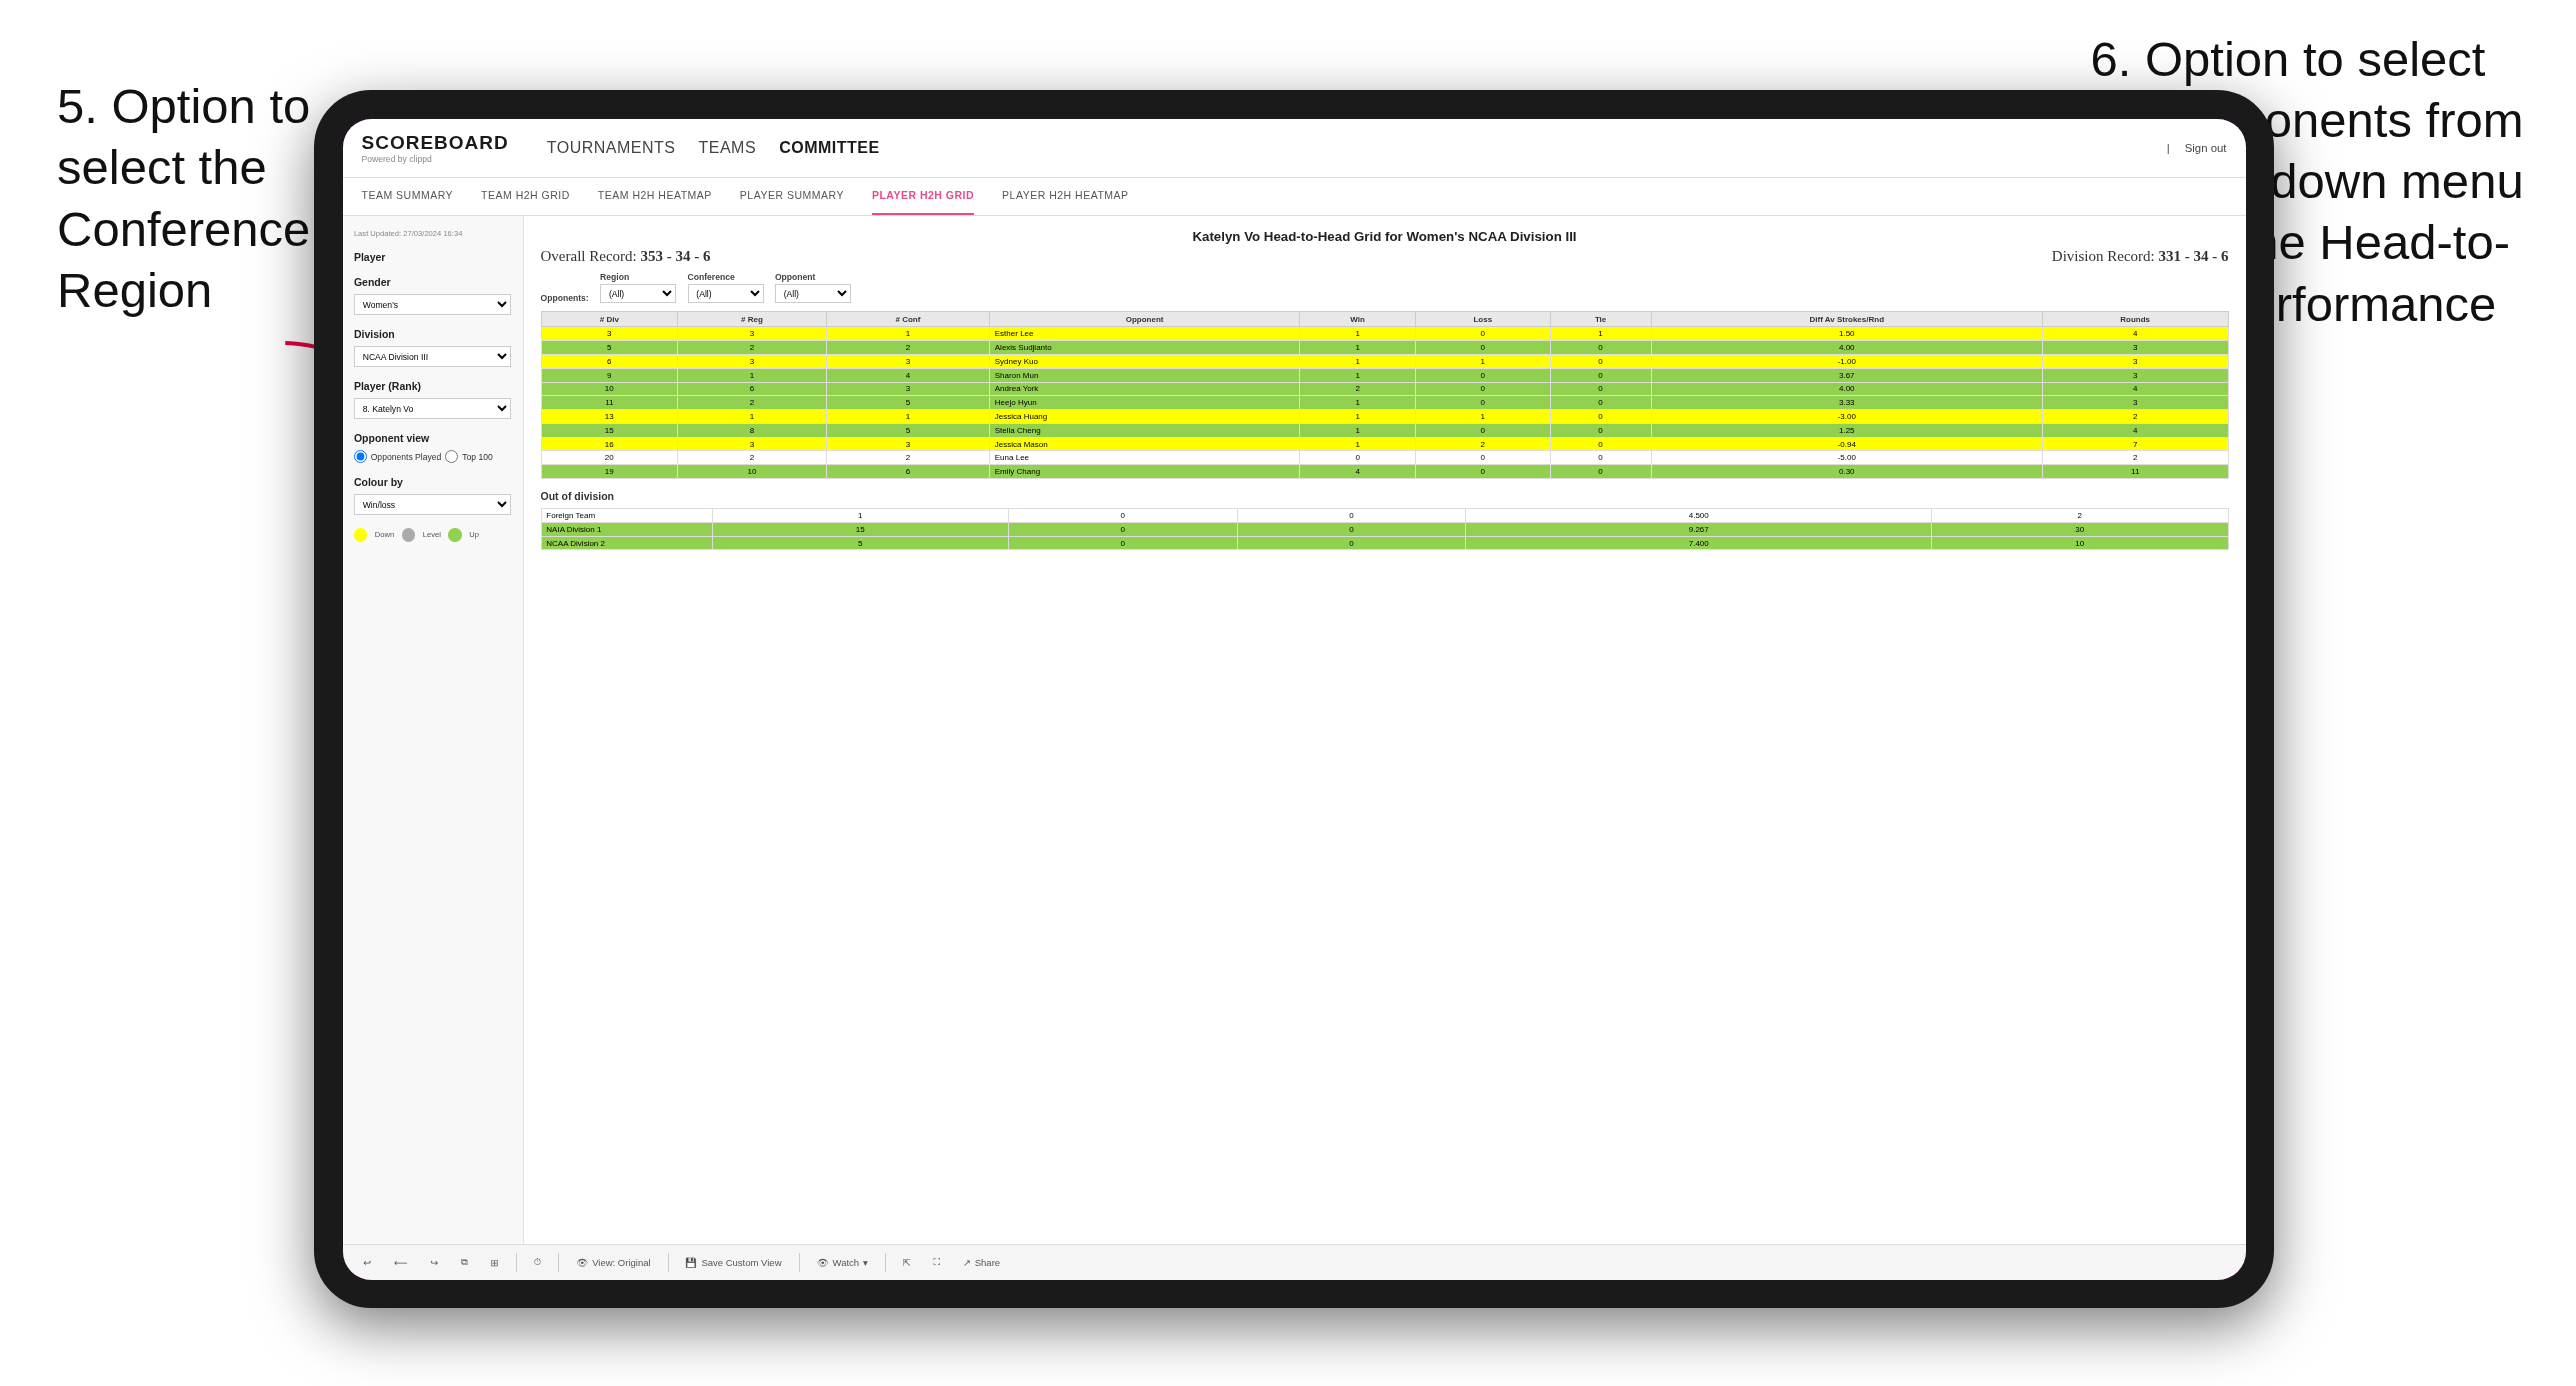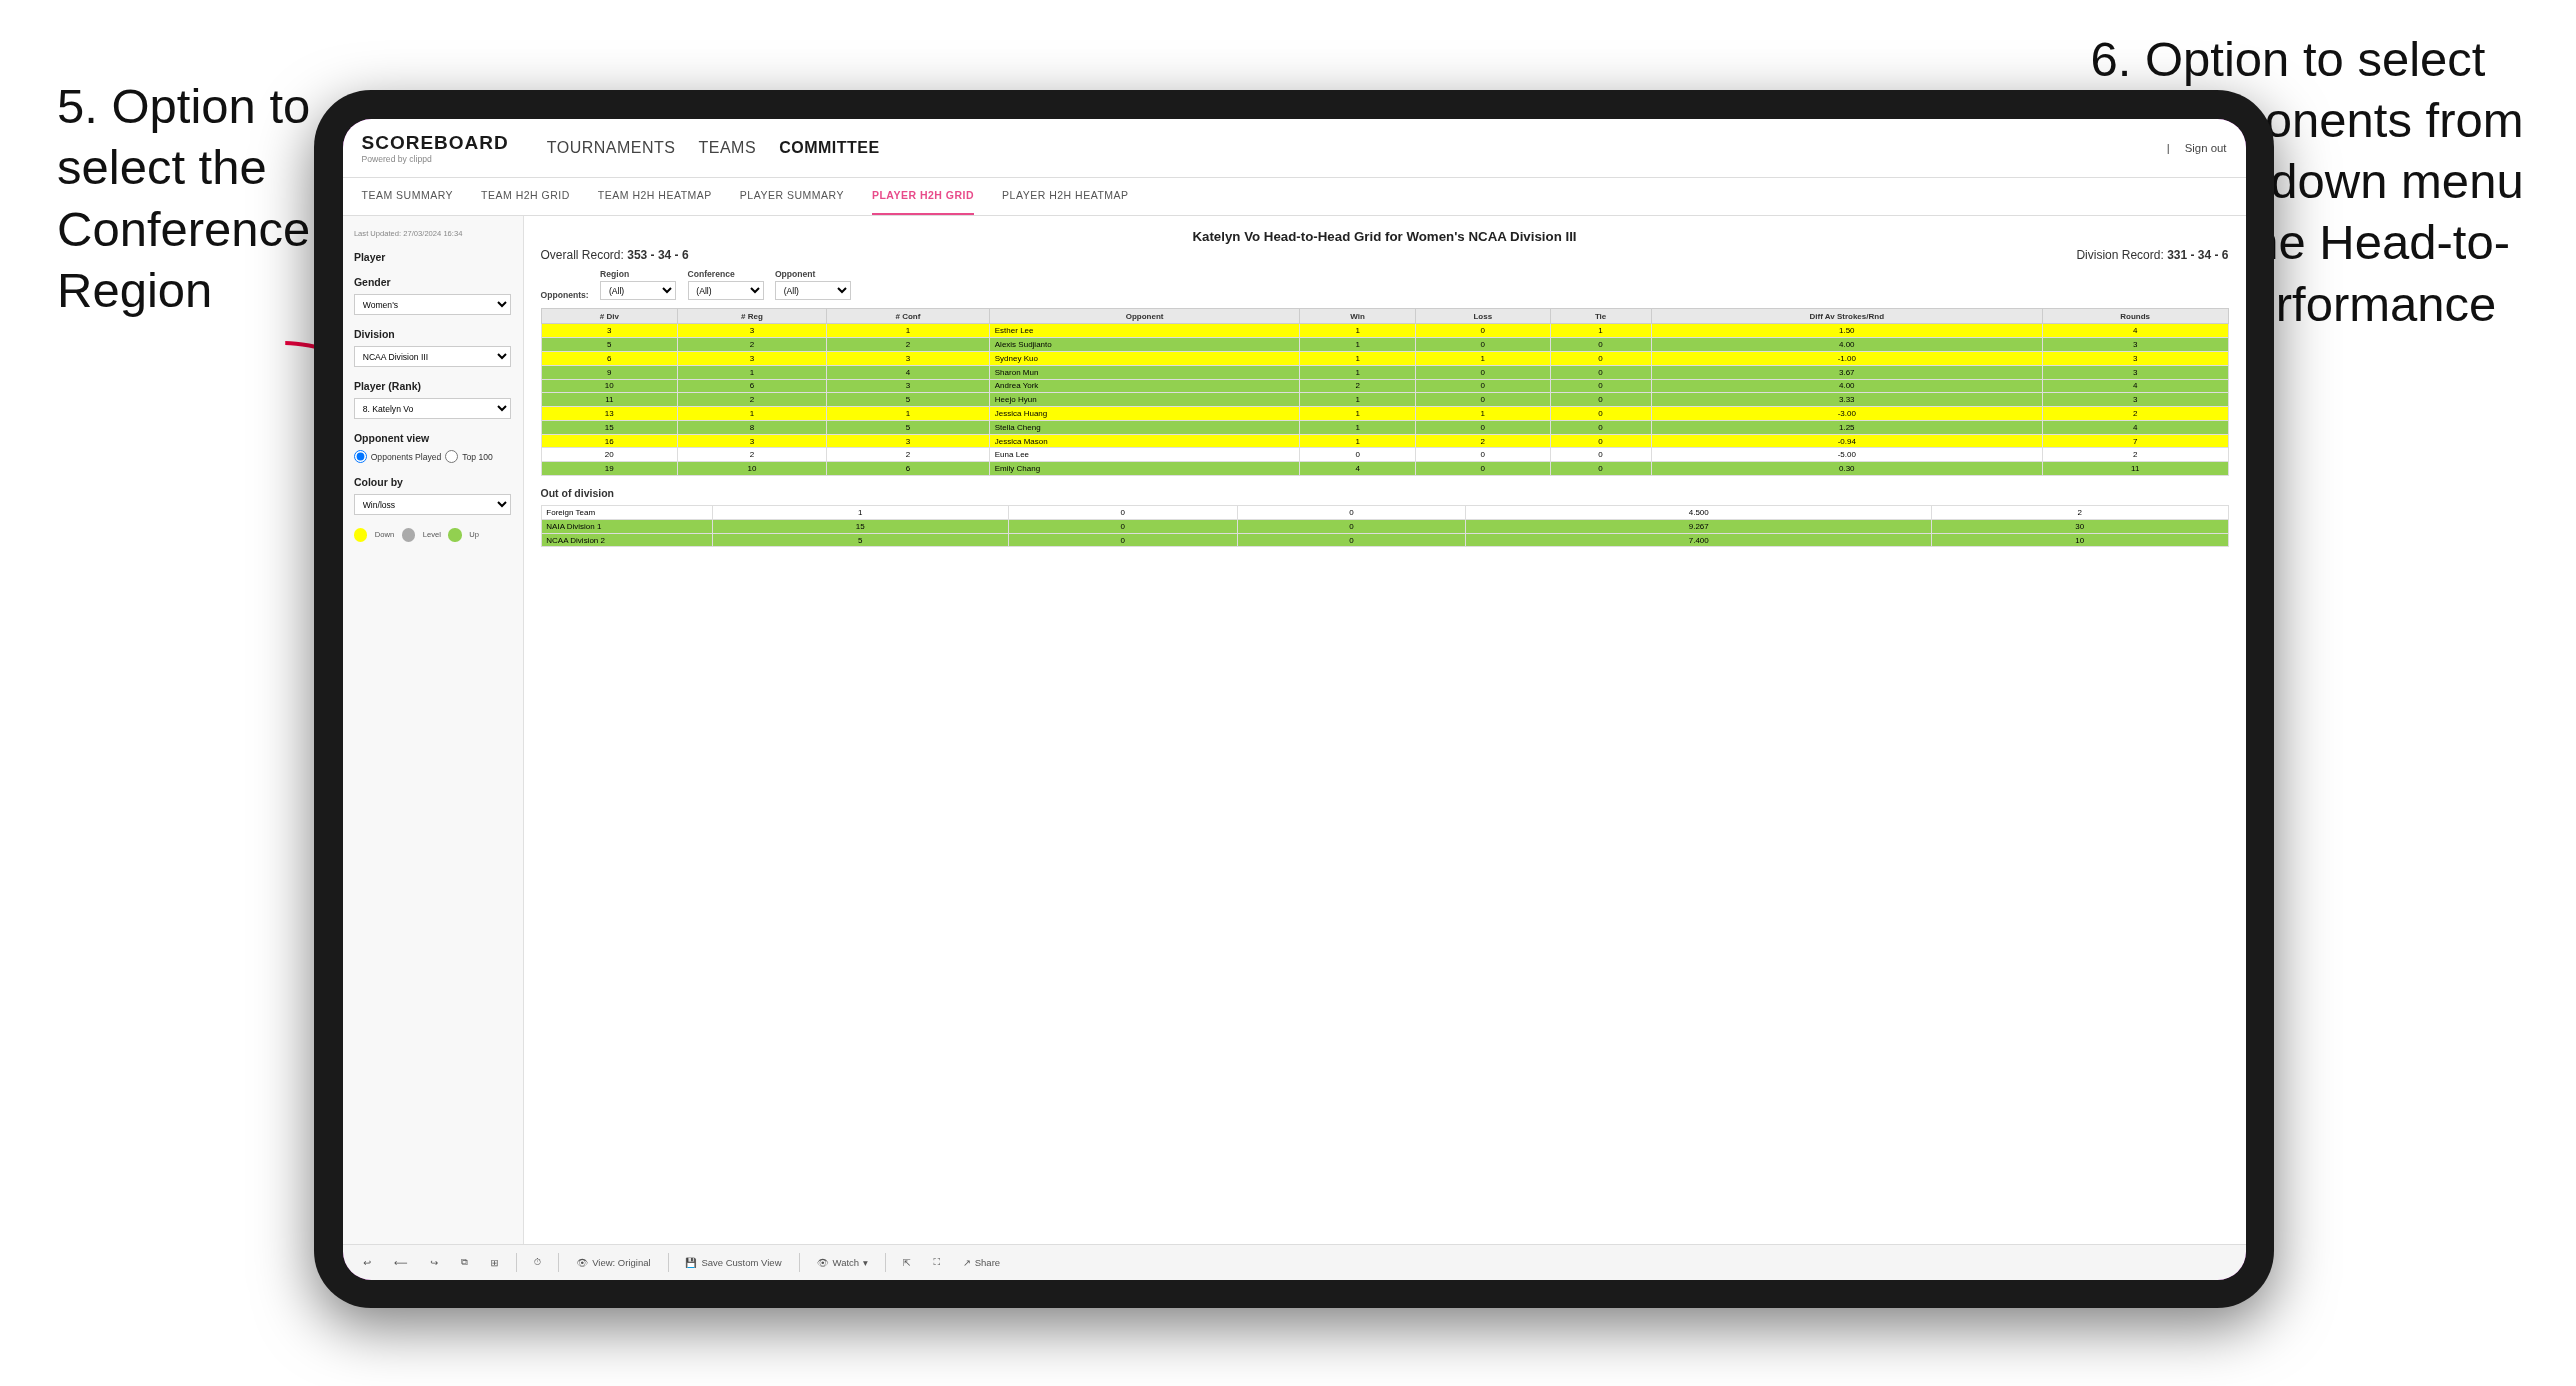--- a/index.html
+++ b/index.html
@@ -248,21 +248,22 @@
 
     .grid-records {
       display: flex;
       justify-content: space-between;
       font-size: 9.5px;
       color: #333;
       margin-bottom: 7.6px;
     }
 
     .grid-records span {
-      font-size: 12px;
+      font-size: 15px;
+      font-family: Liberation Serif, serif;
     }
 
     
     .filter-row {
       display: flex;
       gap: 11.4px;
       margin-bottom: 7.6px;
       align-items: flex-end;
     }
 

